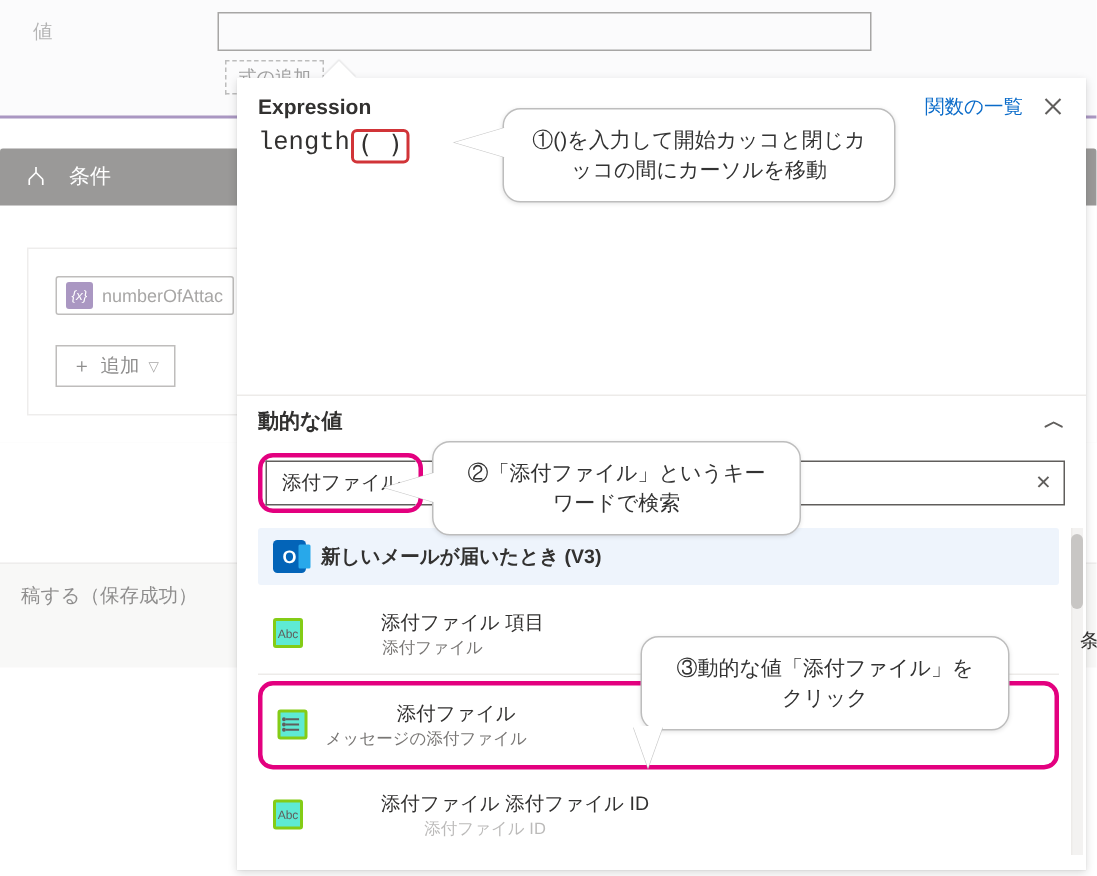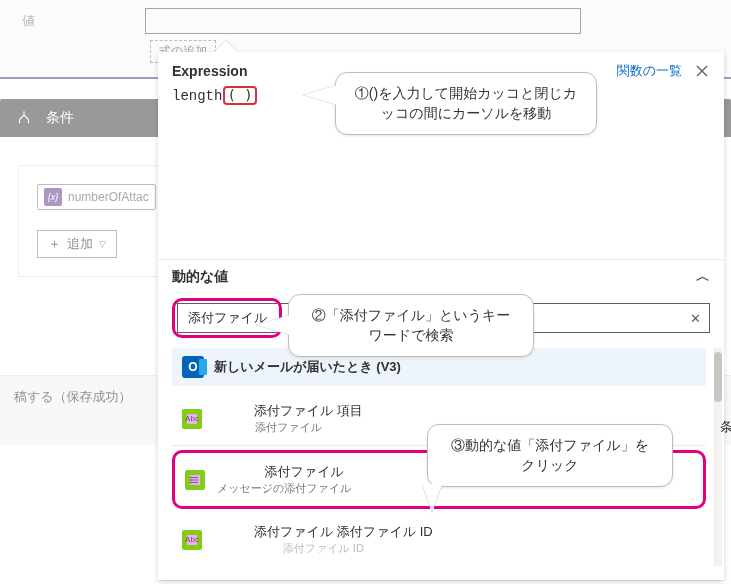--- a/index.html
+++ b/index.html
@@ -147,23 +147,23 @@
   .panel-top-row {
     display:flex; justify-content:space-between; align-items:center;
   }
   .panel-title { font-weight: 600; font-size: 14px; color:#323130; }
   .panel-link { color:#0a6bc9; font-size:13px; text-decoration:none; }
   .panel-close { margin-left: 12px; cursor:pointer; color:#605e5c; display:inline-flex; }
   .panel-close svg{ width:16px; height:16px; stroke:#605e5c; stroke-width:1.4; }
 
   .expr-line {
     font-family: Consolas, "Courier New", monospace;
-    font-size: 14px;
+    font-size: 17px;
     margin-top: 6px;
-    display:flex; align-items:center;
+    display:flex; align-items:flex-start;
     color:#323130;
   }
   .expr-parens {
     border: 2px solid #d13438;
     border-radius: 4px;
     padding: 0 2px;
     margin-left: 1px;
     font-family: Consolas, monospace;
     background:#fff;
     line-height: 1.1;
@@ -267,26 +267,26 @@
     cursor: pointer;
     background:#fff;
   }
   .dv-item.highlight {
     border: 3px solid #e3007f;
     border-radius: 10px;
     margin: 4px 0;
   }
   .dv-ico {
     width: 20px; height: 20px;
-    border: 5px solid #84cc16;
+    border: 2px solid #84cc16;
     border-radius: 2px;
     display:flex; align-items:center; justify-content:center;
     font-size: 8px; color:#605e5c;
     flex: none;
-    background:#f0abfc;
+    background:#5eead4;
   }
   .dv-ico.list svg{ width:14px; height:14px; stroke:#605e5c; }
   .dv-text .dv-name { font-size: 13px; color:#323130;margin-left:40px; }
   .dv-text .dv-desc { font-size: 11px; color:#797775; }
 
   
   .callout {
     position: absolute;
     background: #fff;
     border: 1px solid #bdbdbd;

